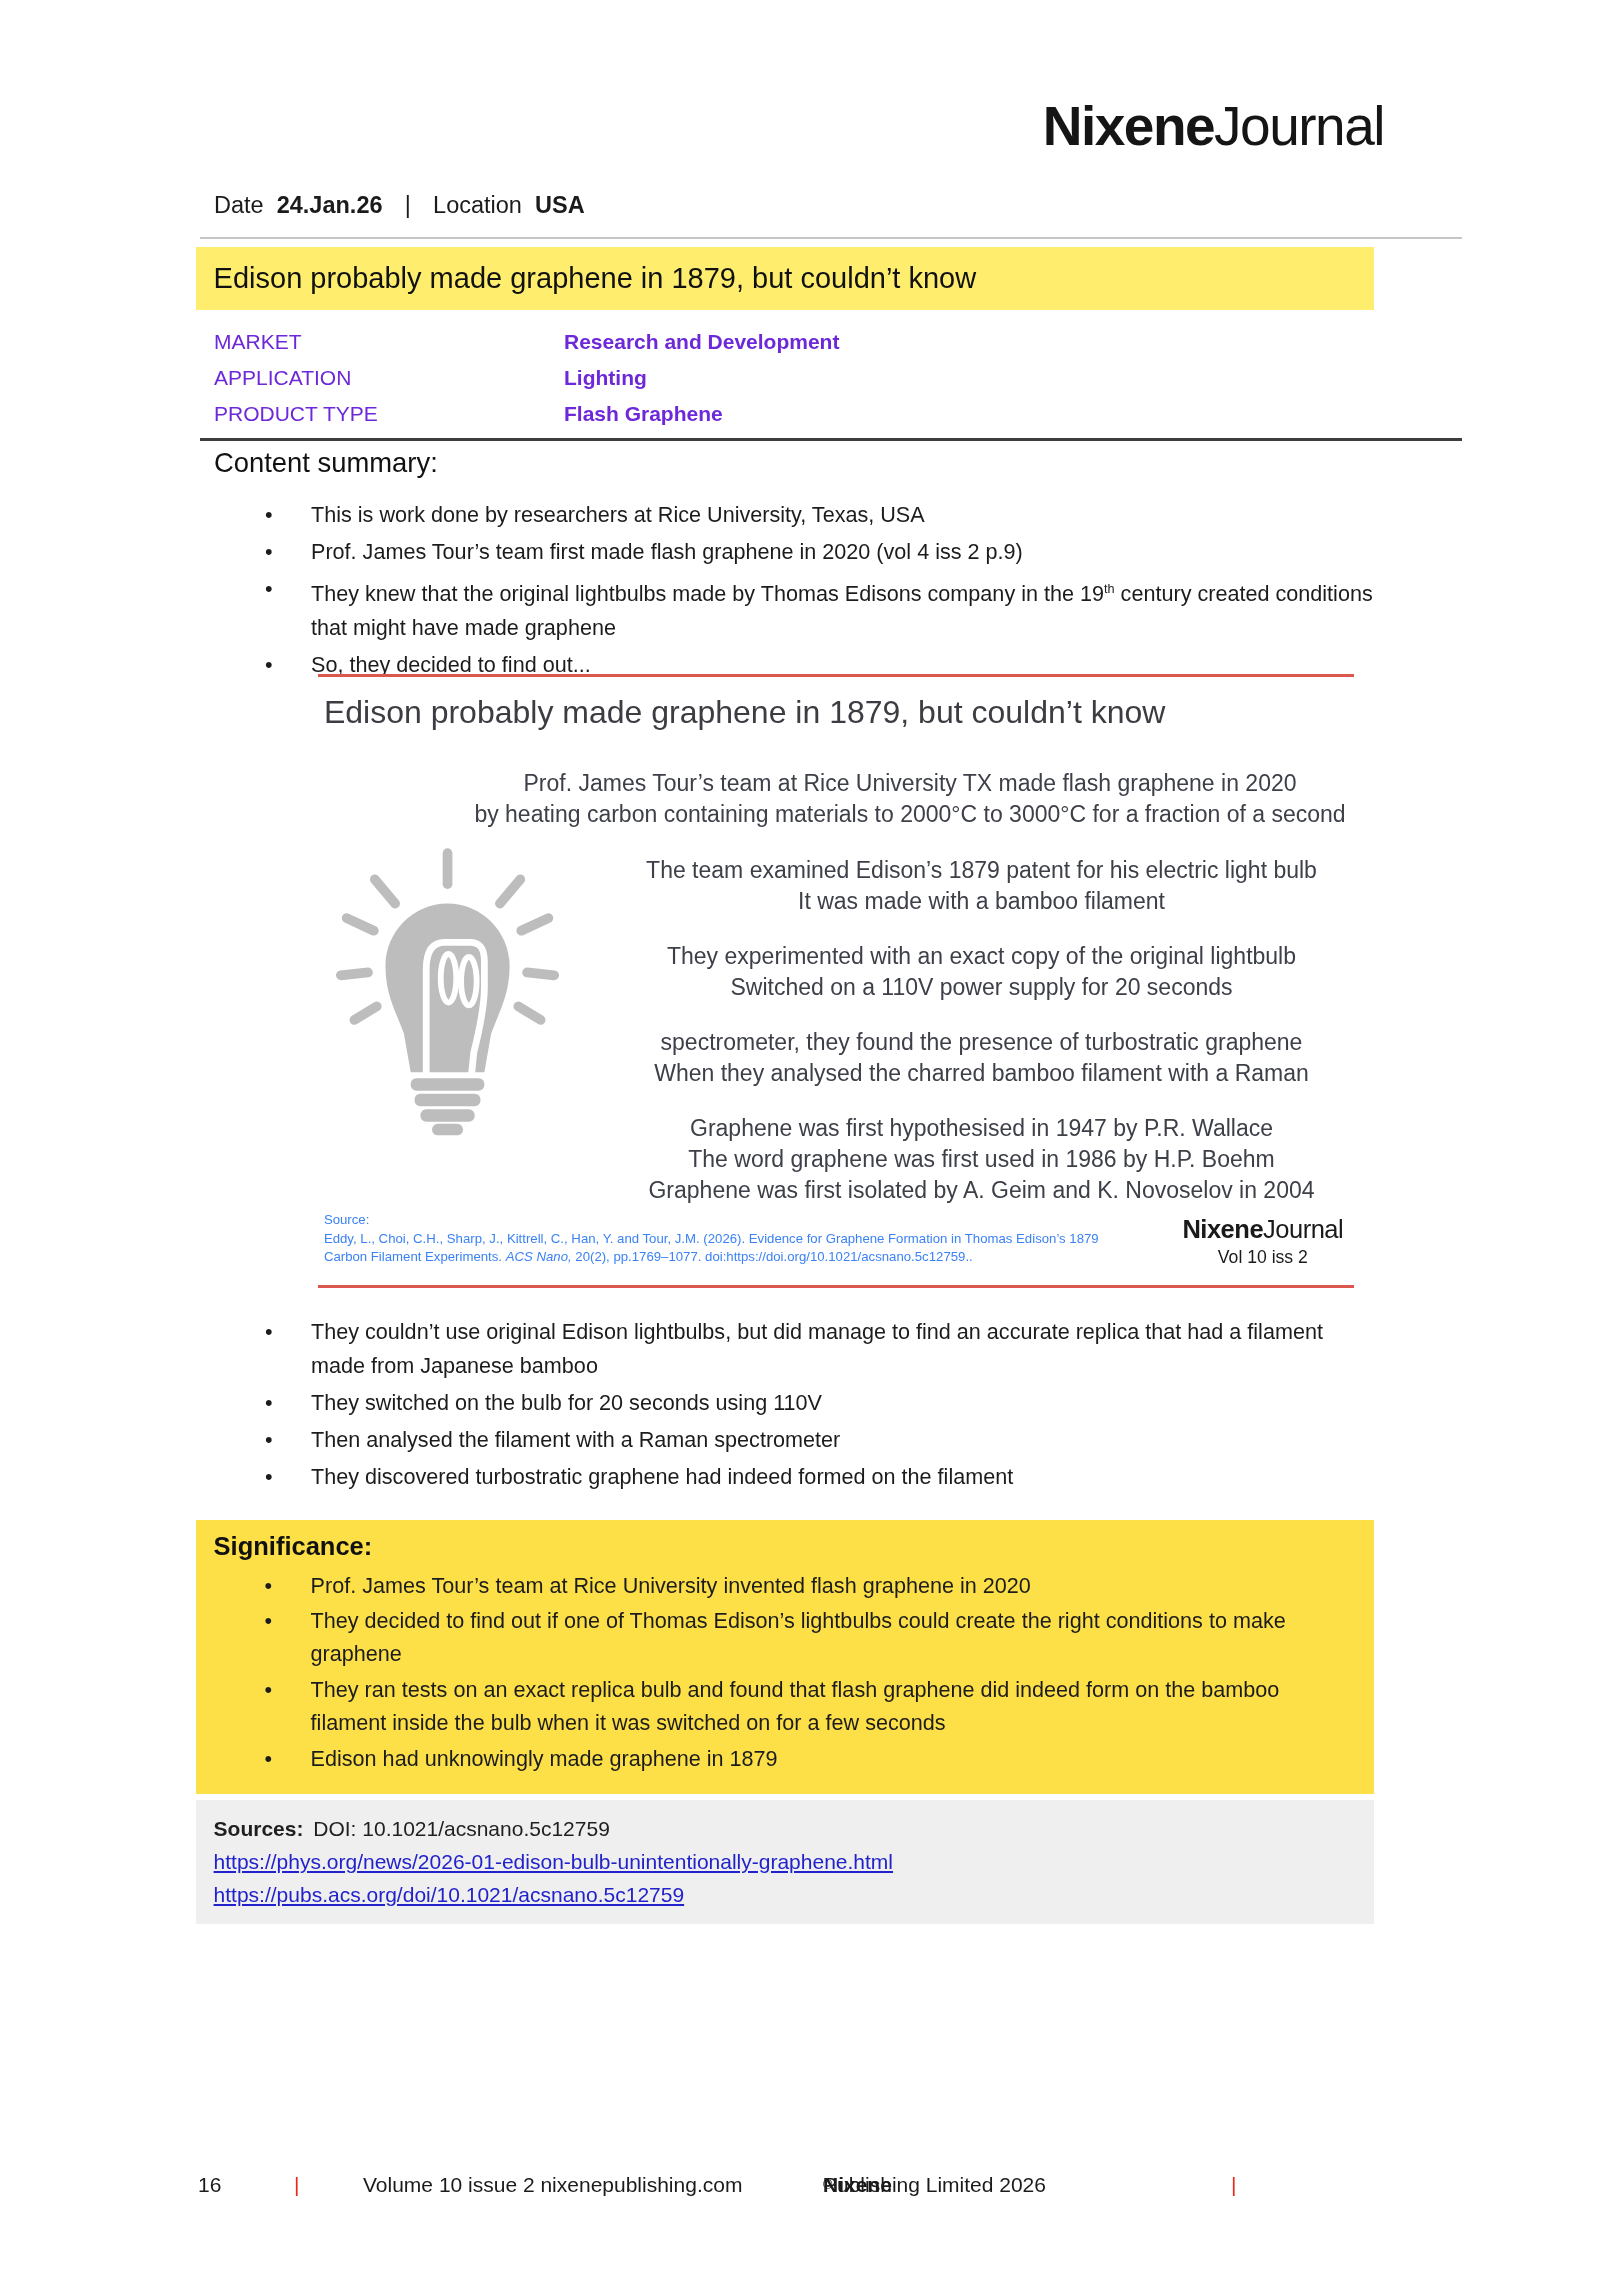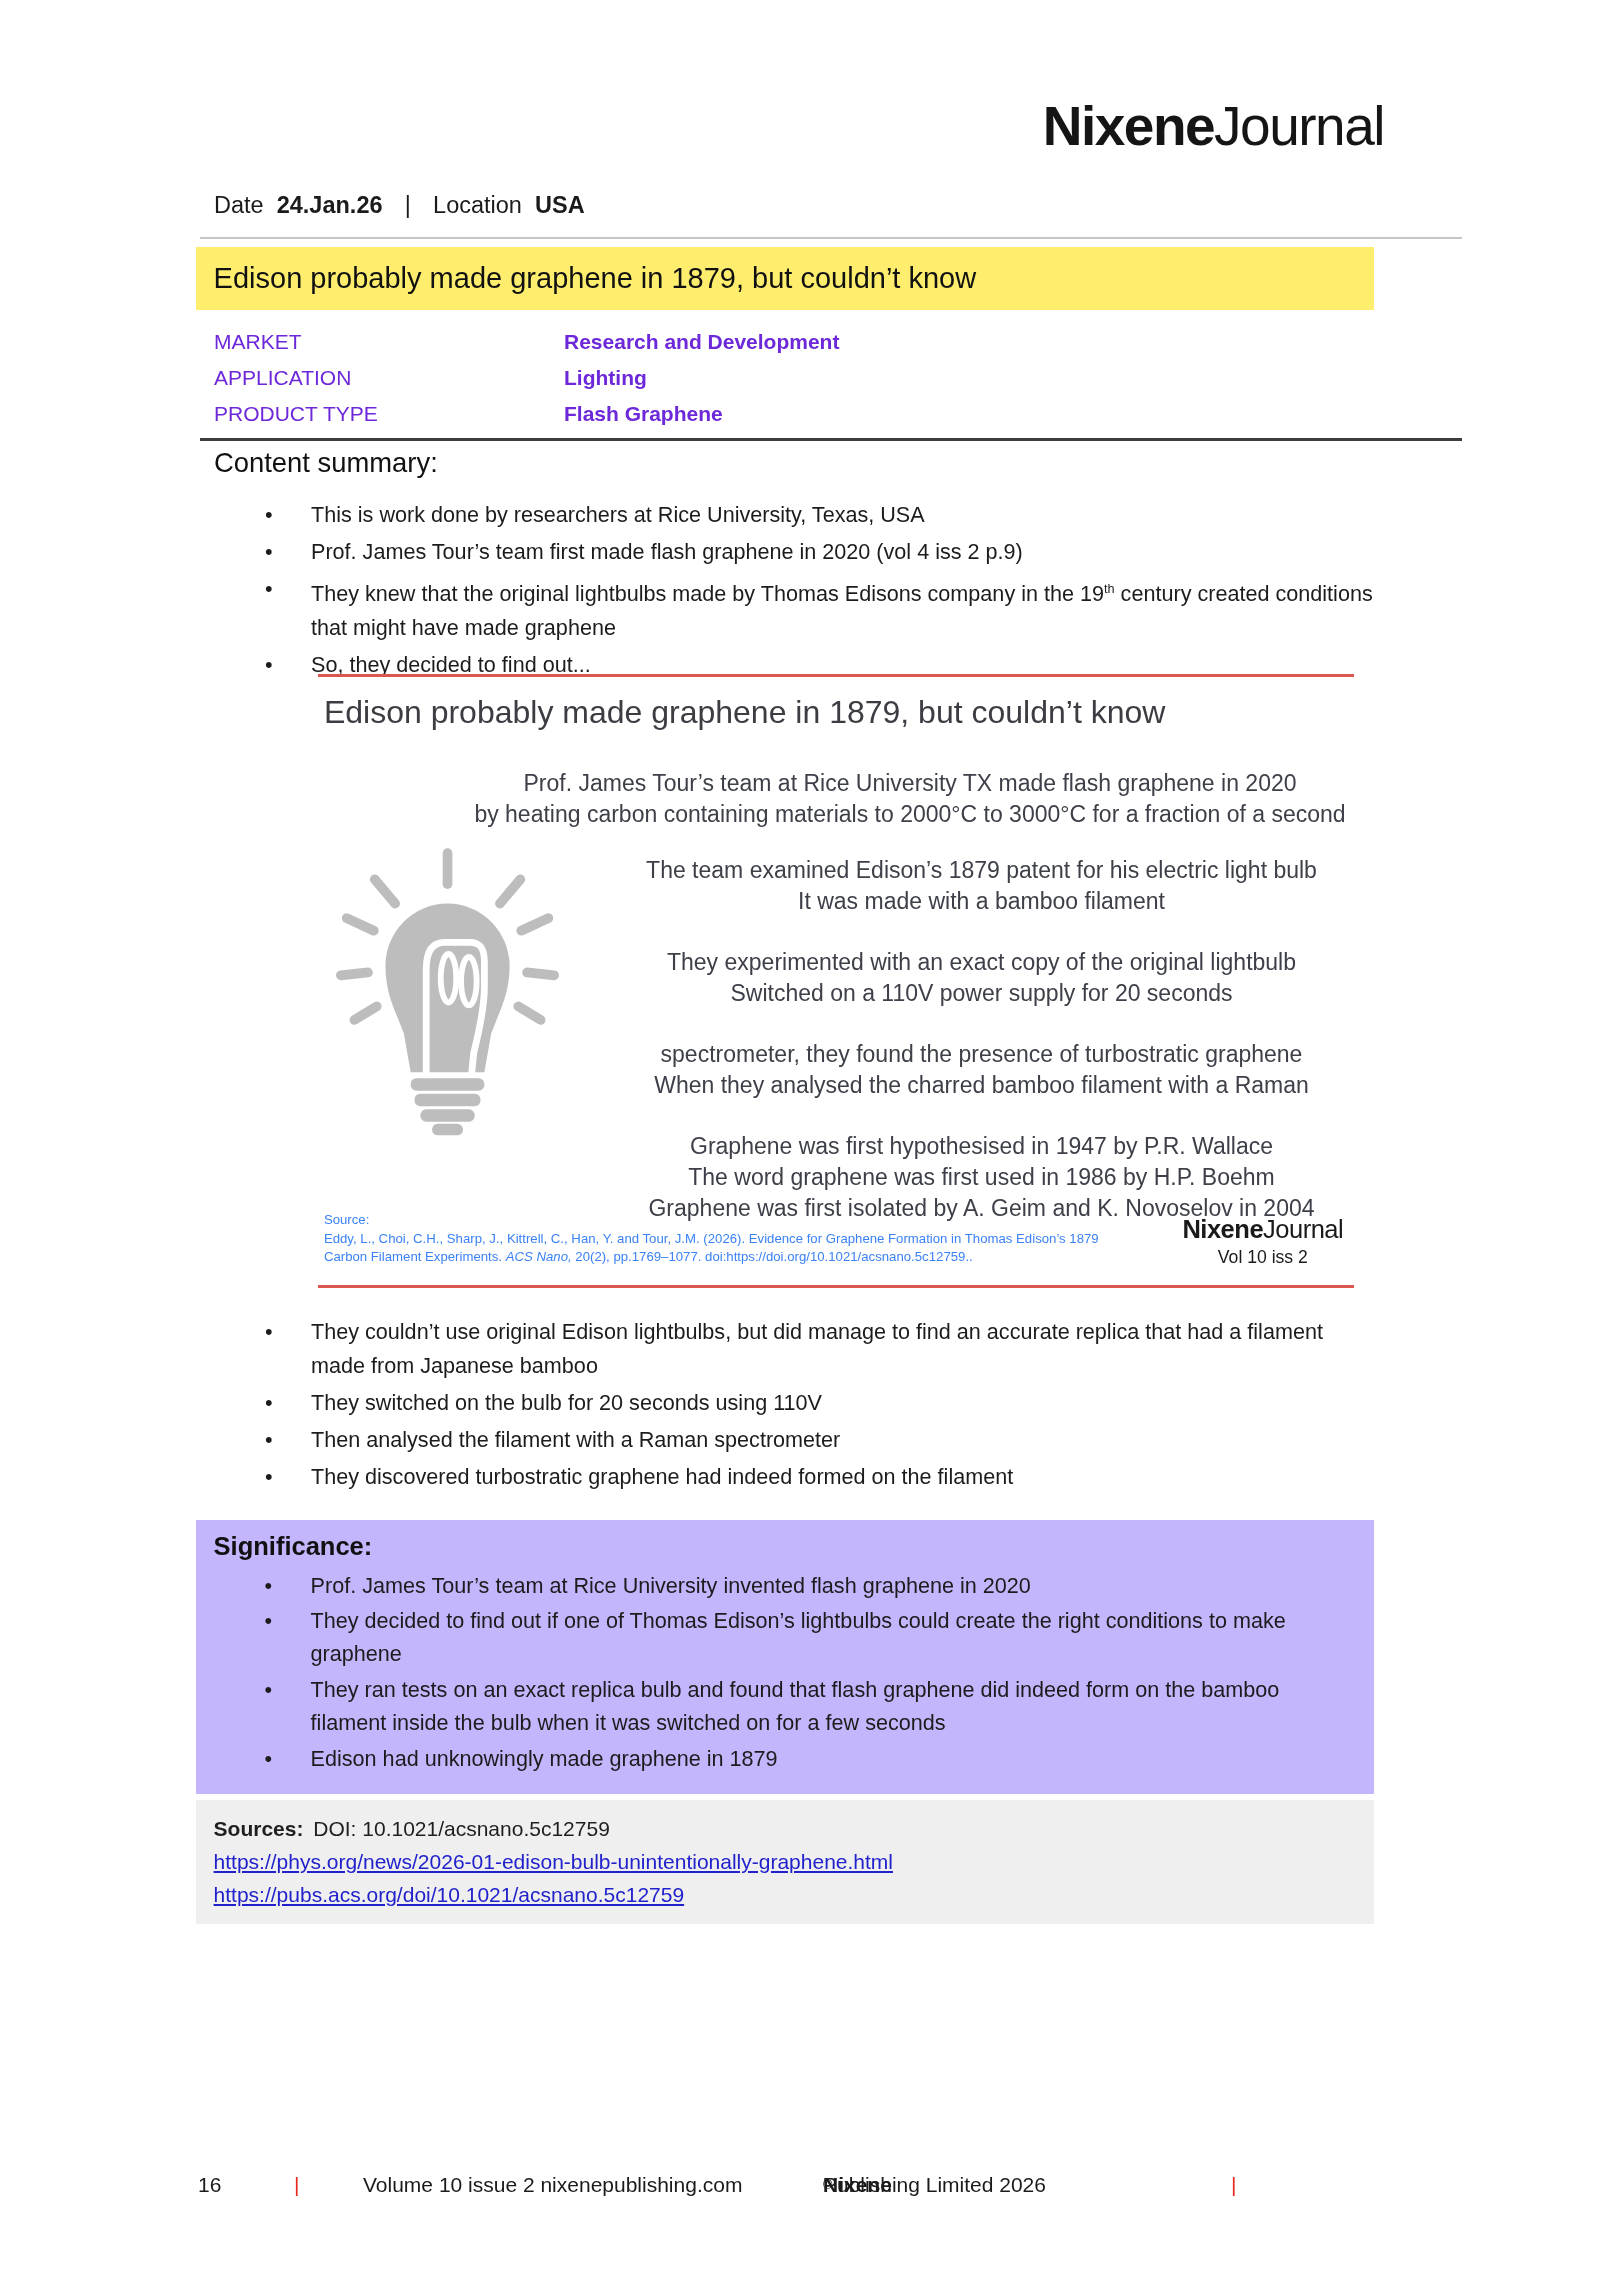--- a/index.html
+++ b/index.html
@@ -34,34 +34,34 @@
 
   
   .red-rule{position:absolute;height:2.9px;background:#DC574D;}
   #red1{left:318px;top:674px;width:1036px;}
   #red2{left:318px;top:1285px;width:1036px;}
 
   
   .infographic{position:absolute;left:318px;top:688px;width:1037px;height:597px;color:#3E4049;}
   .ig-title{position:absolute;left:5.9px;top:5.9px;font-size:32px;color:#3c3c42;white-space:nowrap;}
   .ig-subtitle{position:absolute;left:147px;right:0;top:80px;text-align:center;font-size:23px;line-height:31px;}
-  .ig-blocks{position:absolute;left:290px;right:0;top:167px;display:flex;flex-direction:column;gap:30px;
+  .ig-blocks{position:absolute;left:290px;right:0;top:167px;display:flex;flex-direction:column;gap:24px;
              text-align:center;font-size:23px;line-height:31px;}
   .ig-bulb{position:absolute;left:17.6px;top:153px;width:225px;height:323px;}
   .ig-source{position:absolute;left:5.9px;top:523px;font-size:13.2px;line-height:18.6px;color:#3b82f6;}
   .ig-journal{position:absolute;right:11.8px;top:527px;text-align:center;color:#1a1a1a;}
   .ig-journal .jmark{font-size:25.5px;letter-spacing:-0.5px;}
   .ig-journal .jmark .bold{font-weight:800;}
   .ig-journal .jissue{font-size:17.6px;margin-top:2.9px;}
 
   
   .post-bullets{position:absolute;left:214px;top:1315px;width:1168px;}
 
   
-  .significance{position:absolute;left:196px;top:1520px;width:1178px;background:#c4b5fd;
+  .significance{position:absolute;left:196px;top:1520px;width:1178px;background:#fde047;
                 box-sizing:border-box;padding:11.8px 0 15.7px 0;}
   .sig-heading{font-size:25.5px;font-weight:700;margin:0 0 7.8px 17.6px;color:#111;}
   .significance .bullets{margin-left:17.6px;width:1143px;line-height:33px;}
 
   
   .sources{position:absolute;left:196px;top:1800px;width:1178px;background:#EFEFEF;
            box-sizing:border-box;padding:11.8px 23.5px 13.7px 17.6px;font-size:21px;line-height:33px;}
   .sources .label{font-weight:700;margin-right:9.8px;text-align:center;}
   .sources a{color:#2222CC;text-decoration:underline;display:inline-block;}
   .src-link-row{line-height:33px;}

